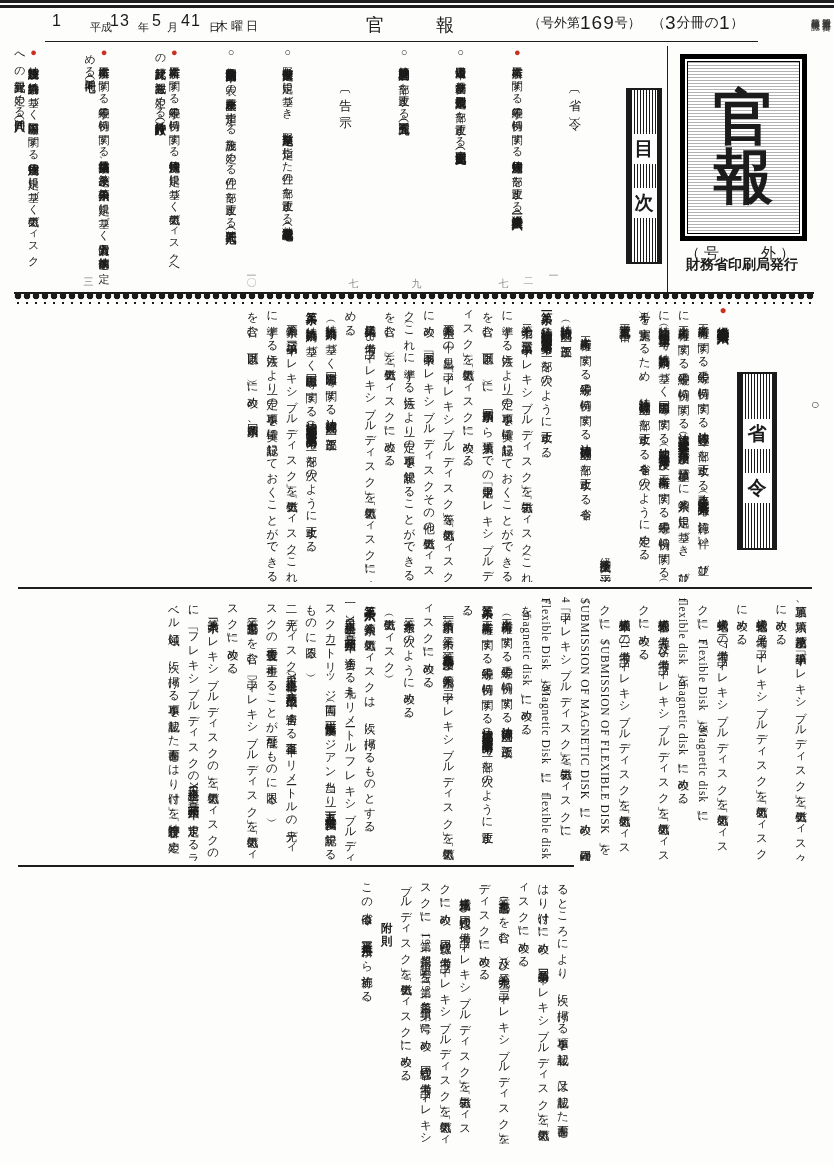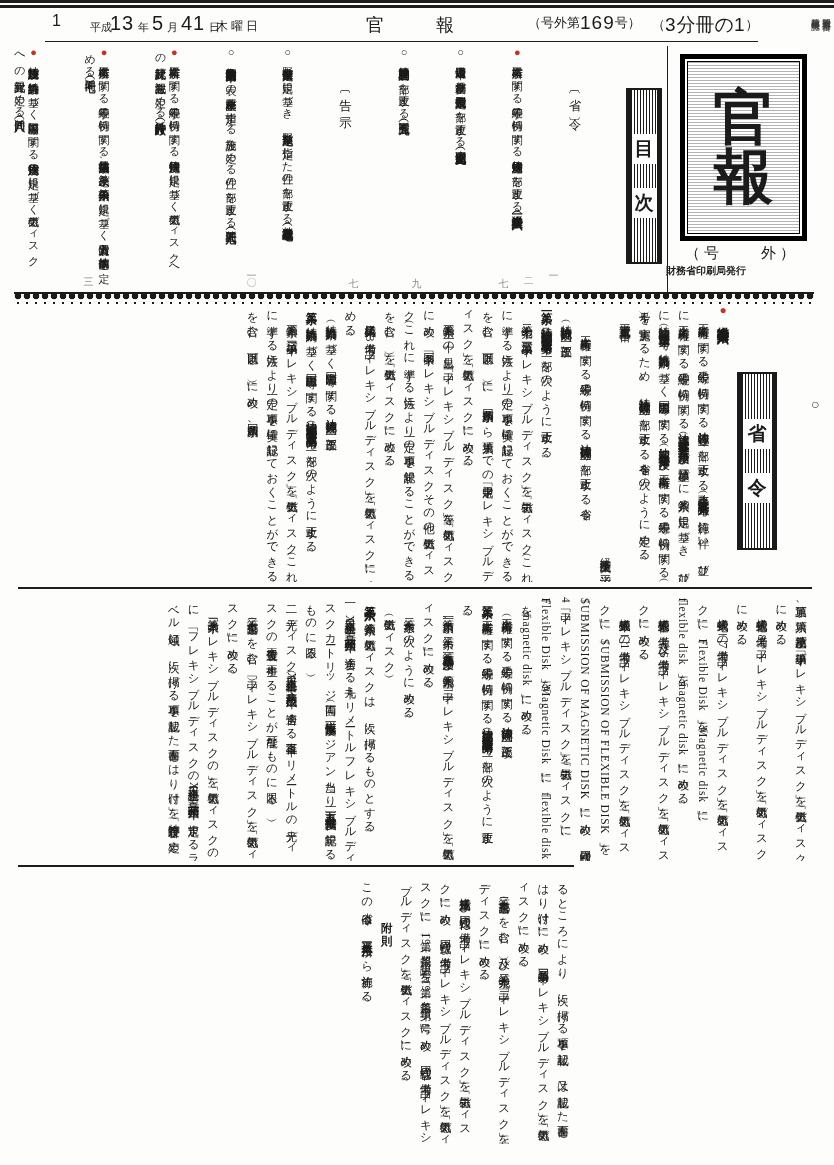--- a/index.html
+++ b/index.html
@@ -9,38 +9,38 @@
   .vtext{writing-mode:vertical-rl;text-orientation:mixed;}
 
   
   .topbar{position:absolute;left:0;width:834px;background:#1e1e1e;}
   #topbar1{top:0;height:3px;}
   #topbar2{top:5px;height:3px;}
 
   
   .hdr{position:absolute;white-space:nowrap;}
   .hdr-kanji{font-size:11px;text-align:right;}
-  .hdr-num{font-size:20px;font-family:"Liberation Sans","DejaVu Sans",sans-serif;letter-spacing:1px;}
+  .hdr-num{font-size:16px;font-family:"Liberation Sans","DejaVu Sans",sans-serif;letter-spacing:1px;}
   #hdr-issue,#hdr-volume{display:flex;align-items:center;}
   #hdr-issue .hdr-num,#hdr-volume .hdr-num{font-size:19px;}
   #header-rule{left:45px;top:41px;width:713px;height:1px;background:#1e1e1e;}
 
   
   #registration{left:810px;top:12px;height:136px;font-size:8.5px;line-height:11px;
                 letter-spacing:0.5px;color:#3a3a3a;}
   #registration div{margin:0;}
 
   
   #masthead{left:680px;top:54px;width:127px;height:187px;border:5px solid #000;box-sizing:border-box;
             background:repeating-linear-gradient(to bottom,#b2b2b2 0 1px,#ffffff 1px 3px);
             box-shadow:inset 0 0 0 2px #fff,inset 0 0 0 3px #000;
             display:flex;flex-direction:column;align-items:center;justify-content:center;}
   .m-char{font-size:60px;font-weight:900;line-height:0.98;font-family:"Liberation Serif","DejaVu Serif",serif;}
   #edition-label{left:672px;top:244px;width:140px;text-align:center;font-size:15px;letter-spacing:4px;}
-  #publisher{left:666px;top:264px;width:152px;text-align:left;font-size:10px;font-weight:700;}
+  #publisher{left:666px;top:256px;width:152px;text-align:center;font-size:14px;font-weight:700;}
 
   
   #toc-vline{left:667px;top:46px;width:1px;height:246px;background:#1e1e1e;}
   #toc-flex{left:12px;top:46px;width:650px;height:234px;display:flex;flex-direction:row-reverse;
             justify-content:space-between;align-items:flex-start;}
   .stripe-box{background:repeating-linear-gradient(to right,#1b1b1b 0 1px,#fff 1px 3px);
               border-left:5px solid #1b1b1b;border-right:5px solid #1b1b1b;
               border-top:2px solid #1b1b1b;border-bottom:2px solid #1b1b1b;box-sizing:border-box;
               display:flex;flex-direction:column;justify-content:center;gap:24px;}
   .stripe-box .bx{background:#fff;text-align:center;font-size:19px;font-weight:700;padding:2px 0;margin:0 1px;}
@@ -97,21 +97,21 @@
   <span class="hdr" style="left:366px;top:13px;font-size:18px;">官</span>
   <span class="hdr" style="left:436px;top:13px;font-size:18px;">報</span>
   <span class="hdr" id="hdr-issue" style="left:528px;top:12px;">
     <span style="font-size:13px;">（号外第</span>
       <span class="hdr-num">169</span>
       <span style="font-size:13px;">号）</span>
   </span>
   <span class="hdr" id="hdr-volume" style="left:652px;top:12px;">
     <span style="font-size:13px;">（</span>
       <span class="hdr-num">3</span>
-      <span style="font-size:19px;">分冊の</span>
+      <span style="font-size:14px;">分冊の</span>
       <span class="hdr-num">1</span>
       <span style="font-size:13px;">）</span>
   </span>
   <div id="header-rule" class="abs"></div>
 
   <div id="registration" class="abs vtext">
     <div>明治三十五年三月三十一日</div>
     <div>第三種郵便物認可</div>
   </div>
 

